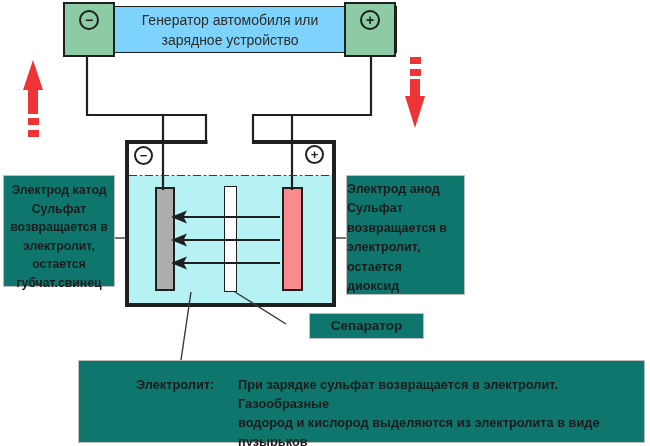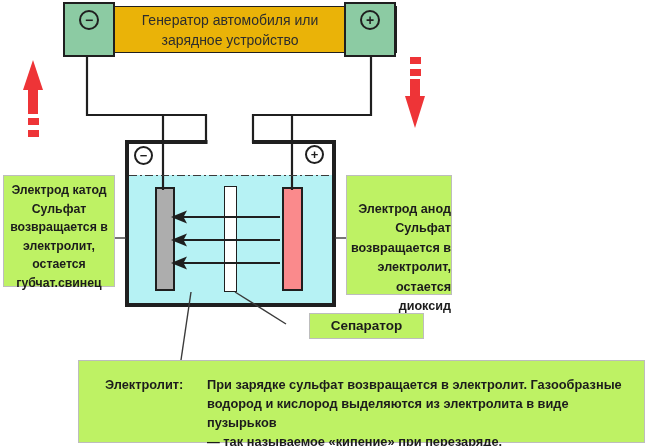--- a/index.html
+++ b/index.html
@@ -5,21 +5,21 @@
   html,body{margin:0;padding:0;background:#fff;}
   #stage{
     position:relative;width:650px;height:446px;background:#ffffff;
     font-family:"Liberation Sans", sans-serif;color:#1c1c1c;overflow:hidden;
   }
   .abs{position:absolute;}
   .preline{white-space:pre-line;}
 
   
   .gen-main{
-    left:63px;top:6px;width:334px;height:47px;background:#eab308;
+    left:63px;top:6px;width:334px;height:47px;background:#7dd3fc;
     border:1.5px solid #1f1f1f;box-sizing:border-box;z-index:20;
     display:flex;align-items:center;justify-content:center;text-align:center;
     font-size:14px;line-height:20px;color:#2d2d2d;
   }
   .gen-term{
     width:52px;height:55px;background:#8CCBA3;border:2.5px solid #1f1f1f;
     box-sizing:border-box;z-index:21;display:flex;justify-content:center;
   }
   .term-circle{
     width:20px;height:20px;border:2px solid #1f1f1f;border-radius:50%;
@@ -39,38 +39,38 @@
     box-sizing:border-box;display:flex;align-items:center;justify-content:center;
     font-size:13px;font-weight:bold;line-height:1;z-index:12;color:#1f1f1f;background:#fff;
   }
   .electrode{box-sizing:border-box;z-index:12;}
   .cathode{left:155px;top:187px;width:20px;height:104px;background:#ADADAD;border:2px solid #1f1f1f;}
   .separator{left:224px;top:186px;width:13px;height:106px;background:#ffffff;border:1.5px solid #1f1f1f;}
   .anode{left:282px;top:187px;width:21px;height:104px;background:#FA8A8C;border:2px solid #1f1f1f;}
 
   
   .ybox{
-    background:#bef264;border:1px solid #bdbdbd;box-sizing:border-box;
+    background:#0f766e;border:1px solid #bdbdbd;box-sizing:border-box;
     font-weight:bold;color:#1c1c1c;z-index:20;
   }
   .ybox-left{
     left:3px;top:175px;width:112px;height:112px;text-align:center;
     font-size:12.3px;line-height:18.6px;padding-top:5px;
   }
   .ybox-right{
-    left:346px;top:175px;width:106px;height:120px;text-align:right;
-    font-size:12.6px;line-height:19.4px;padding-top:24px;
+    left:346px;top:175px;width:119px;height:120px;text-align:left;
+    font-size:12.6px;line-height:19.4px;padding-top:4px;
   }
   .ybox-sep{
     left:285px;top:313px;width:115px;height:26px;text-align:center;
     font-size:13.5px;line-height:24px;margin-left:24px;
   }
   .ybox-bottom{
     left:78px;top:360px;width:567px;height:83px;
-    padding:14px 8px 0 26px;display:flex;align-items:flex-start;
+    padding:14px 8px 0 57px;display:flex;align-items:flex-start;
     font-size:12.8px;line-height:19px;
   }
   .ybox-bottom .note-label{width:92px;flex:0 0 auto;text-align:left;}
   .ybox-bottom .note-text{margin-left:10px;}
 
   
   #overlay{left:0;top:0;width:650px;height:446px;z-index:50;pointer-events:none;}
 </style>
 </head>
 <body>

